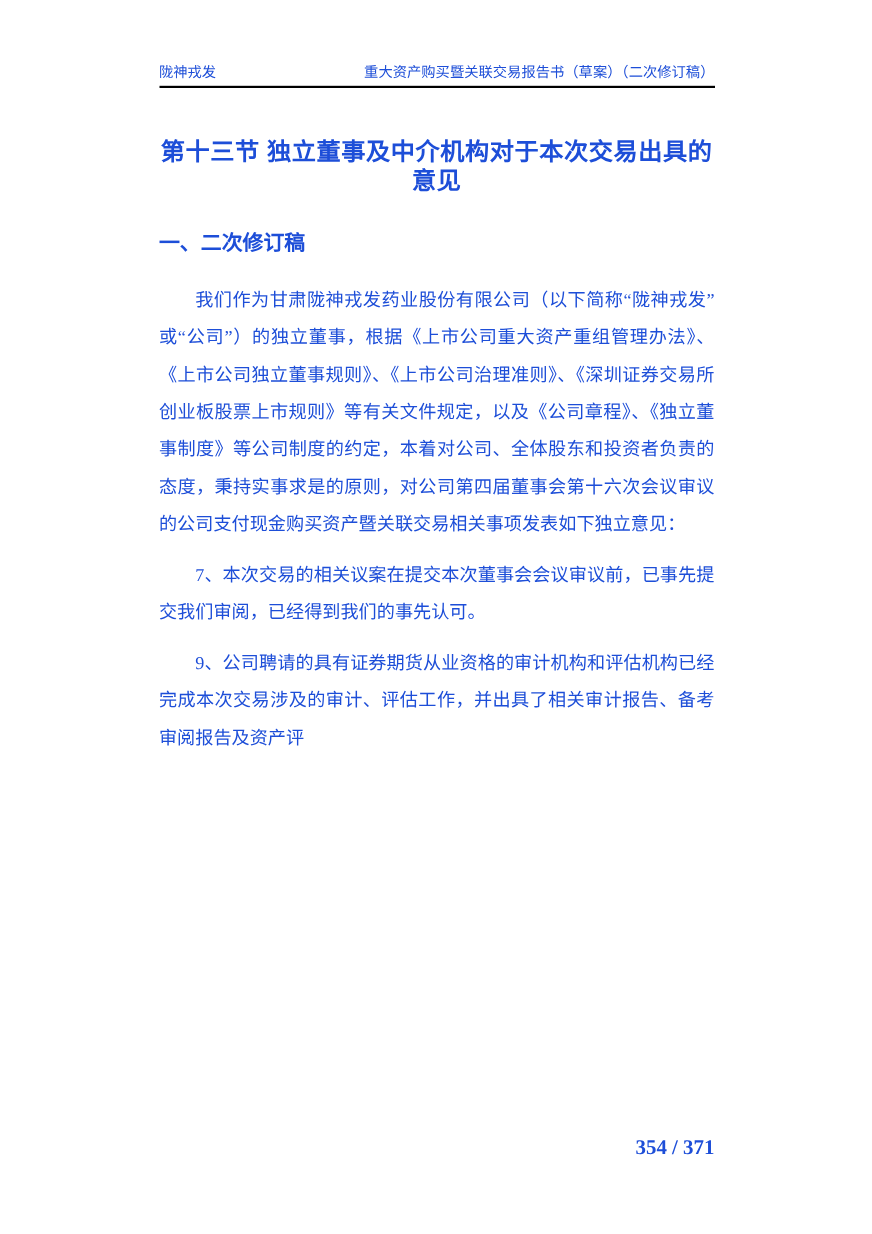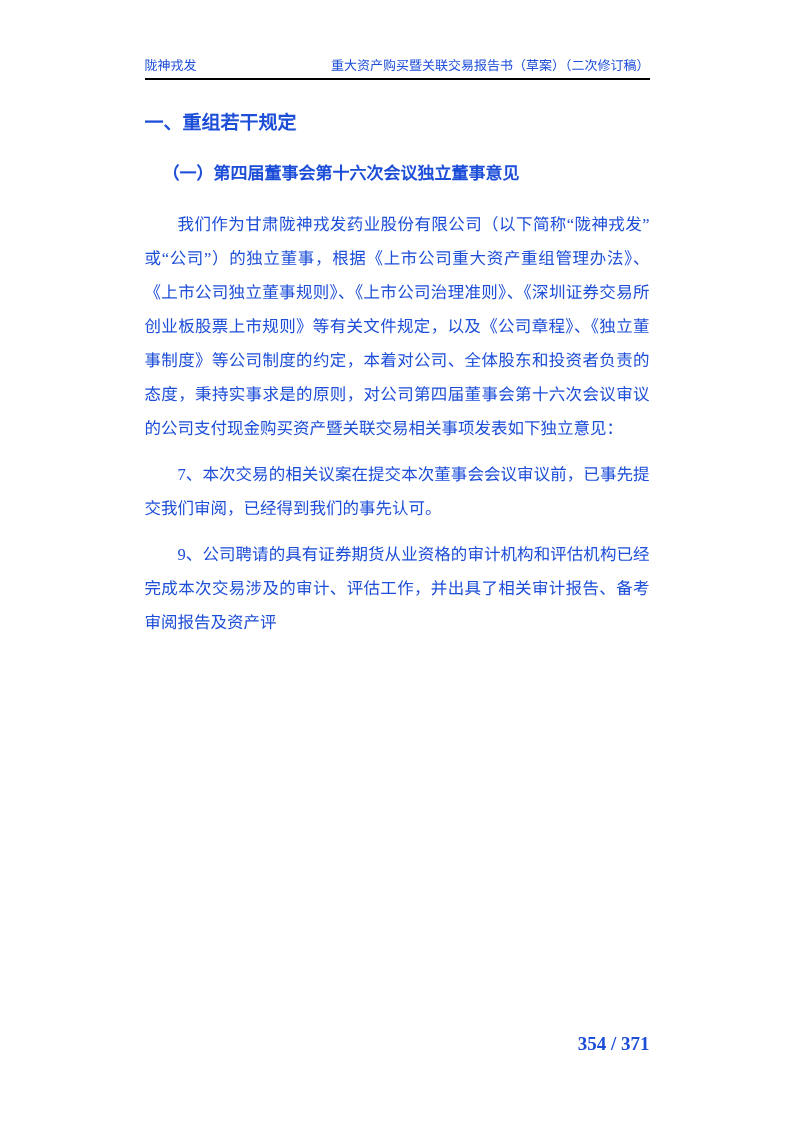--- a/index.html
+++ b/index.html
@@ -77,24 +77,24 @@
 </head>
 <body>
 
 <div class="page">
 
   <div class="running-header">
     <span>陇神戎发</span>
     <span>重大资产购买暨关联交易报告书（草案）（二次修订稿）</span>
   </div>
 
+  <h1 class="chapter-title">第十三节 独立董事及中介机构对于本次交易出具的意见</h1>
 
-  <h2 class="section-heading">一、重组若干规定</h2>
+  <h2 class="section-heading">一、二次修订稿</h2>
 
-  <h3 class="subsection-heading">（一）第四届董事会第十六次会议独立董事意见</h3>
 
   <div class="body-text">
     <p>我们作为甘肃陇神戎发药业股份有限公司（以下简称“陇神戎发”或“公司”）的独立董事，根据《上市公司重大资产重组管理办法》、《上市公司独立董事规则》、《上市公司治理准则》、《深圳证券交易所创业板股票上市规则》等有关文件规定，以及《公司章程》、《独立董事制度》等公司制度的约定，本着对公司、全体股东和投资者负责的态度，秉持实事求是的原则，对公司第四届董事会第十六次会议审议的公司支付现金购买资产暨关联交易相关事项发表如下独立意见：</p>
     <p>7、本次交易的相关议案在提交本次董事会会议审议前，已事先提交我们审阅，已经得到我们的事先认可。</p>
     <p>9、公司聘请的具有证券期货从业资格的审计机构和评估机构已经完成本次交易涉及的审计、评估工作，并出具了相关审计报告、备考审阅报告及资产评</p>
   </div>
 
   <div class="page-footer">
     <span>354 / 371</span>
   </div>

